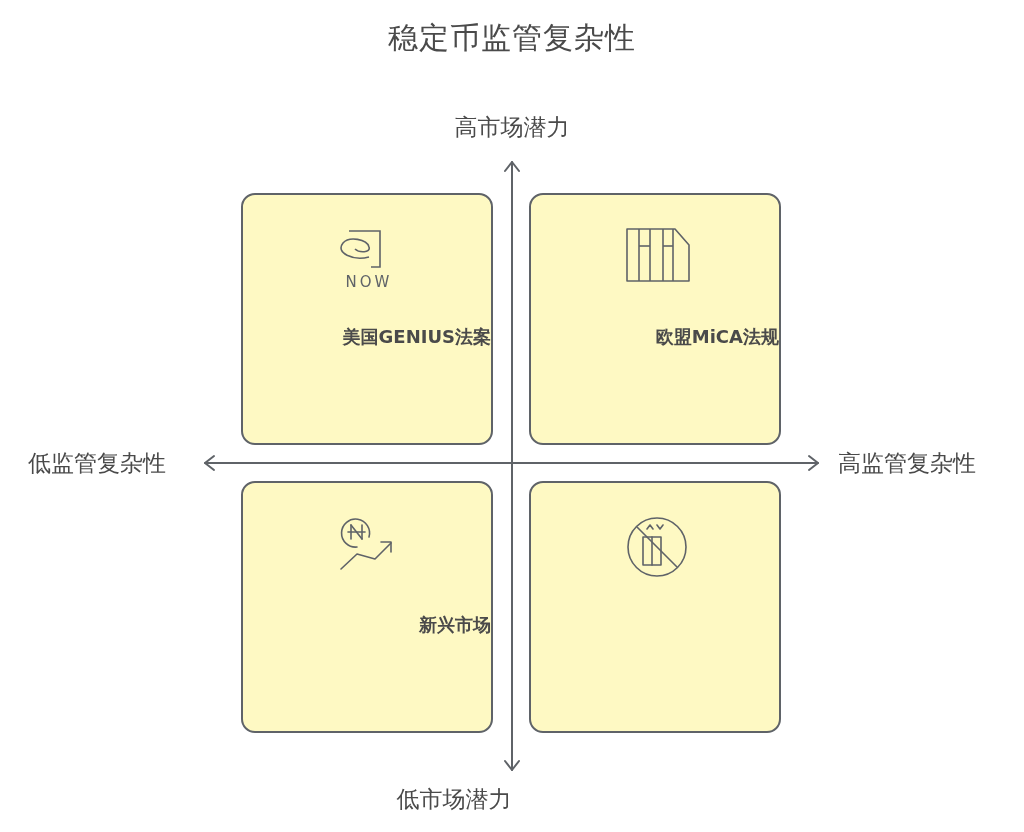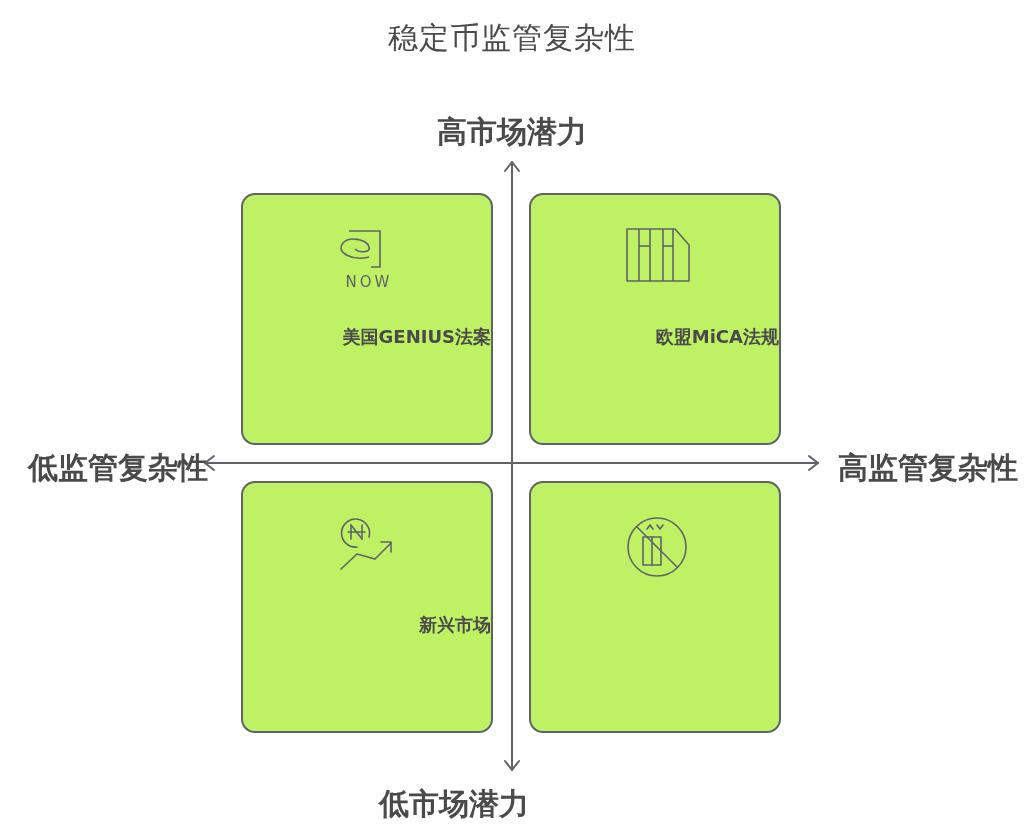--- a/index.html
+++ b/index.html
@@ -5,30 +5,30 @@
     html, body { margin: 0; padding: 0; }
     body {
       width: 1024px; height: 832px; background: #ffffff; position: relative; overflow: hidden;
       font-family: "DejaVu Sans", "Liberation Sans", sans-serif; color: #4a4a4a;
     }
     .title {
       position: absolute; left: 0; width: 1024px; top: 18px; text-align: center;
       font-size: 30px; font-weight: normal; color: #4a4a4a; letter-spacing: 1px;
     }
     .axis-label {
-      position: absolute; font-size: 30px; font-weight: bold; color: #4a4a4a; white-space: nowrap;
+      position: absolute; font-size: 23px; font-weight: normal; color: #4a4a4a; white-space: nowrap;
     }
     .top-label { left: 0; width: 1024px; text-align: center; top: 112px; }
     .bottom-label { left: 0; width: 908px; text-align: center; top: 784px; }
     .left-label { left: 28px; top: 448px; }
     .right-label { left: 838px; top: 448px; }
     svg.axes { position: absolute; left: 0; top: 0; }
     .card {
       position: absolute; width: 252px; height: 252px; box-sizing: border-box;
-      background: #bef264; border: 2px solid #5f6368; border-radius: 14px;
+      background: #fef9c3; border: 2px solid #5f6368; border-radius: 14px;
     }
     .card .icon { position: absolute; left: 86px; top: 24px; width: 80px; height: 80px; }
     .card .label {
       position: absolute; left: 0; width: 100%; top: 130px; text-align: right;
       font-size: 18px; font-weight: bold; color: #4a4a4a;
     }
     .q-tl { left: 241px; top: 193px; }
     .q-tr { left: 529px; top: 193px; }
     .q-bl { left: 241px; top: 481px; }
     .q-br { left: 529px; top: 481px; }

